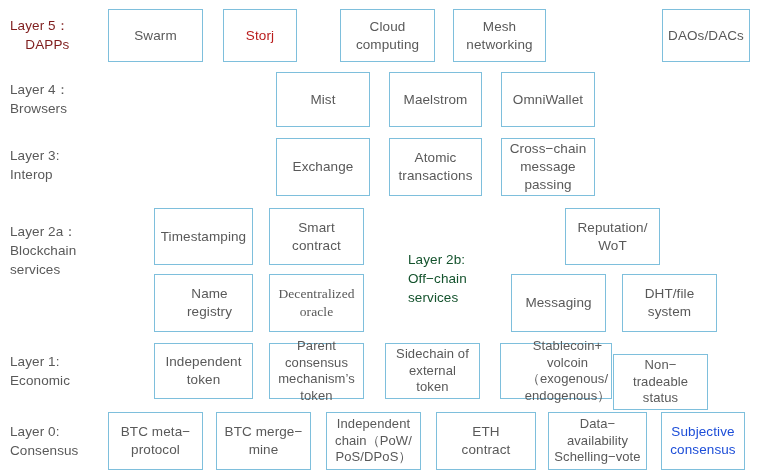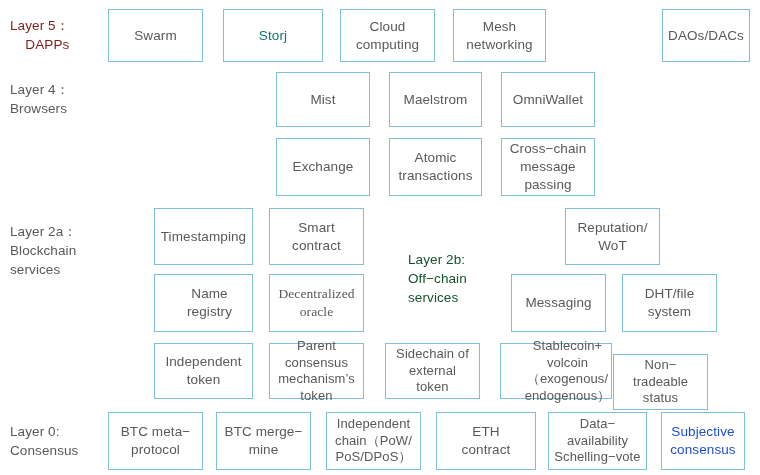--- a/index.html
+++ b/index.html
@@ -40,31 +40,33 @@
   }
   .box.tight { line-height: 16.5px; font-size: 13px; }
 </style>
 </head>
 <body>
 
 <div id="canvas" style="background: rgb(255, 255, 255);">
     <div class="layer-label" style="left: 10px; top: 16px; color: #7f1d1d; text-align: right;">Layer 5：
   DAPPs</div>
     <div class="box" style="left: 108px; top: 9px; width: 95px; height: 53px; border-color: rgb(126, 191, 220); color: rgb(89, 89, 89);">Swarm</div>
-    <div class="box" style="left: 223px; top: 9px; width: 100px; height: 53px; border-color: rgb(126, 191, 220); color: #0f766e;">Storj</div>
+    <div class="box" style="left: 223px; top: 9px; width: 74px; height: 53px; border-color: rgb(126, 191, 220); color: #b91c1c;">Storj</div>
     <div class="box" style="left: 340px; top: 9px; width: 95px; height: 53px; border-color: rgb(126, 191, 220); color: rgb(89, 89, 89);">Cloud
 computing</div>
     <div class="box" style="left: 453px; top: 9px; width: 93px; height: 53px; border-color: rgb(126, 191, 220); color: rgb(89, 89, 89);">Mesh
 networking</div>
     <div class="box" style="left: 662px; top: 9px; width: 88px; height: 53px; border-color: rgb(126, 191, 220); color: rgb(89, 89, 89);">DAOs/DACs</div>
     <div class="layer-label" style="left: 10px; top: 80px; color: rgb(89, 89, 89);">Layer 4：
 Browsers</div>
     <div class="box" style="left: 276px; top: 72px; width: 94px; height: 55px; border-color: rgb(126, 191, 220); color: rgb(89, 89, 89);">Mist</div>
     <div class="box" style="left: 389px; top: 72px; width: 93px; height: 55px; border-color: rgb(126, 191, 220); color: rgb(89, 89, 89);">Maelstrom</div>
     <div class="box" style="left: 501px; top: 72px; width: 94px; height: 55px; border-color: rgb(126, 191, 220); color: rgb(89, 89, 89);">OmniWallet</div>
+    <div class="layer-label" style="left: 10px; top: 146px; color: rgb(89, 89, 89);">Layer 3:
+  Interop</div>
     <div class="box" style="left: 276px; top: 138px; width: 94px; height: 58px; border-color: rgb(126, 191, 220); color: rgb(89, 89, 89);">Exchange</div>
     <div class="box" style="left: 389px; top: 138px; width: 93px; height: 58px; border-color: rgb(126, 191, 220); color: rgb(89, 89, 89);">Atomic
 transactions</div>
     <div class="box" style="left: 501px; top: 138px; width: 94px; height: 58px; border-color: rgb(126, 191, 220); color: rgb(89, 89, 89);">Cross−chain
 message
 passing</div>
     <div class="layer-label" style="left: 10px; top: 222px; color: rgb(89, 89, 89);">Layer 2a：
 Blockchain
   services</div>
     <div class="box" style="left: 154px; top: 208px; width: 99px; height: 57px; border-color: rgb(126, 191, 220); color: rgb(89, 89, 89);">Timestamping</div>
@@ -74,20 +76,22 @@
     <div class="box" style="left: 269px; top: 274px; width: 95px; height: 58px; border-color: rgb(126, 191, 220); color: rgb(89, 89, 89); font-family: Liberation Serif, serif;">Decentralized
 oracle</div>
     <div class="layer-label" style="left: 408px; top: 222px; color: #14532d; margin-top: 28px;">Layer 2b:
   Off−chain
   services</div>
     <div class="box" style="left: 565px; top: 208px; width: 95px; height: 57px; border-color: rgb(126, 191, 220); color: rgb(89, 89, 89);">Reputation/
 WoT</div>
     <div class="box" style="left: 511px; top: 274px; width: 95px; height: 58px; border-color: rgb(126, 191, 220); color: rgb(89, 89, 89);">Messaging</div>
     <div class="box" style="left: 622px; top: 274px; width: 95px; height: 58px; border-color: rgb(126, 191, 220); color: rgb(89, 89, 89);">DHT/file
 system</div>
+    <div class="layer-label" style="left: 10px; top: 352px; color: rgb(89, 89, 89);">Layer 1:
+Economic</div>
     <div class="box" style="left: 154px; top: 343px; width: 99px; height: 56px; border-color: rgb(126, 191, 220); color: rgb(89, 89, 89);">Independent
 token</div>
     <div class="box tight" style="left: 269px; top: 343px; width: 95px; height: 56px; border-color: rgb(126, 191, 220); color: rgb(89, 89, 89);">Parent
 consensus
 mechanism’s
 token</div>
     <div class="box tight" style="left: 385px; top: 343px; width: 95px; height: 56px; border-color: rgb(126, 191, 220); color: rgb(89, 89, 89);">Sidechain of
 external
 token</div>
     <div class="box tight" style="left: 500px; top: 343px; width: 112px; height: 56px; border-color: rgb(126, 191, 220); color: rgb(89, 89, 89); padding-left: 23px;">Stablecoin+

